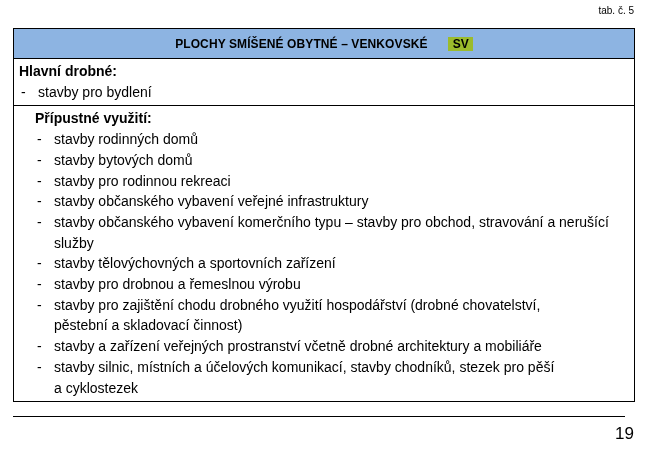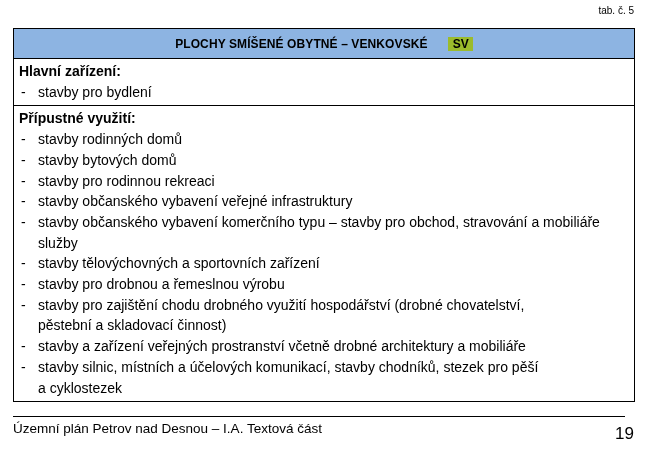--- a/index.html
+++ b/index.html
@@ -31,21 +31,21 @@
   .code-badge {
     margin-left: 20px;
     padding: 0 4px 0 5px;
     display: inline-block;
   }
   .section {
     padding: 2px 5px 3px 0;
     border-bottom: 1.5px solid var(--border-color);
     font-size: 14px; line-height: 20.7px;
   }
-  .section:last-child { border-bottom: none; }
+  .section:last-child { border-bottom: none; margin-left: 16px; }
   .sec-label { font-weight: bold; padding-left: 5px; }
   .item { display: flex; padding-left: 7px; }
   .dash { flex: 0 0 17px; width: 17px; }
   .item-text { flex: 1; white-space: pre-wrap; }
   .footer-rule {
     position: absolute; left: 13px; top: 416px; width: 612px;
     border-top: 1.5px solid var(--border-color);
     height: 0;
   }
   .footer {
@@ -62,21 +62,21 @@
 
 <div class="tab-caption">tab. č. 5</div>
 
 <div class="ztable">
   <div class="ztable-header" style="background: rgb(141, 180, 226);">
     <span>PLOCHY SMÍŠENÉ OBYTNÉ – VENKOVSKÉ</span>
     <span class="code-badge" style="background: rgb(155, 187, 44);">SV</span>
   </div>
   <div>
       <div class="section">
-        <div class="sec-label">Hlavní zařízení:</div>
+        <div class="sec-label">Hlavní drobné:</div>
         <div class="item">
           <span class="dash">-</span>
           <span class="item-text">stavby pro bydlení</span>
         </div>
       </div>
       <div class="section">
         <div class="sec-label">Přípustné využití:</div>
         <div class="item">
           <span class="dash">-</span>
           <span class="item-text">stavby rodinných domů</span>
@@ -88,21 +88,21 @@
         <div class="item">
           <span class="dash">-</span>
           <span class="item-text">stavby pro rodinnou rekreaci</span>
         </div>
         <div class="item">
           <span class="dash">-</span>
           <span class="item-text">stavby občanského vybavení veřejné infrastruktury</span>
         </div>
         <div class="item">
           <span class="dash">-</span>
-          <span class="item-text">stavby občanského vybavení komerčního typu – stavby pro obchod, stravování a mobiliáře
+          <span class="item-text">stavby občanského vybavení komerčního typu – stavby pro obchod, stravování a nerušící
 služby</span>
         </div>
         <div class="item">
           <span class="dash">-</span>
           <span class="item-text">stavby tělovýchovných a sportovních zařízení</span>
         </div>
         <div class="item">
           <span class="dash">-</span>
           <span class="item-text">stavby pro drobnou a řemeslnou výrobu</span>
         </div>
@@ -119,15 +119,14 @@
           <span class="dash">-</span>
           <span class="item-text">stavby silnic, místních a účelových komunikací, stavby chodníků, stezek pro pěší
 a cyklostezek</span>
         </div>
       </div>
     </div>
 </div>
 
 <div class="footer-rule"></div>
 <div class="footer">
-  <div>Územní plán Petrov nad Desnou – I.A. Textová část</div>
 </div>
 <div class="page-number">19</div>
 
 </body></html>

